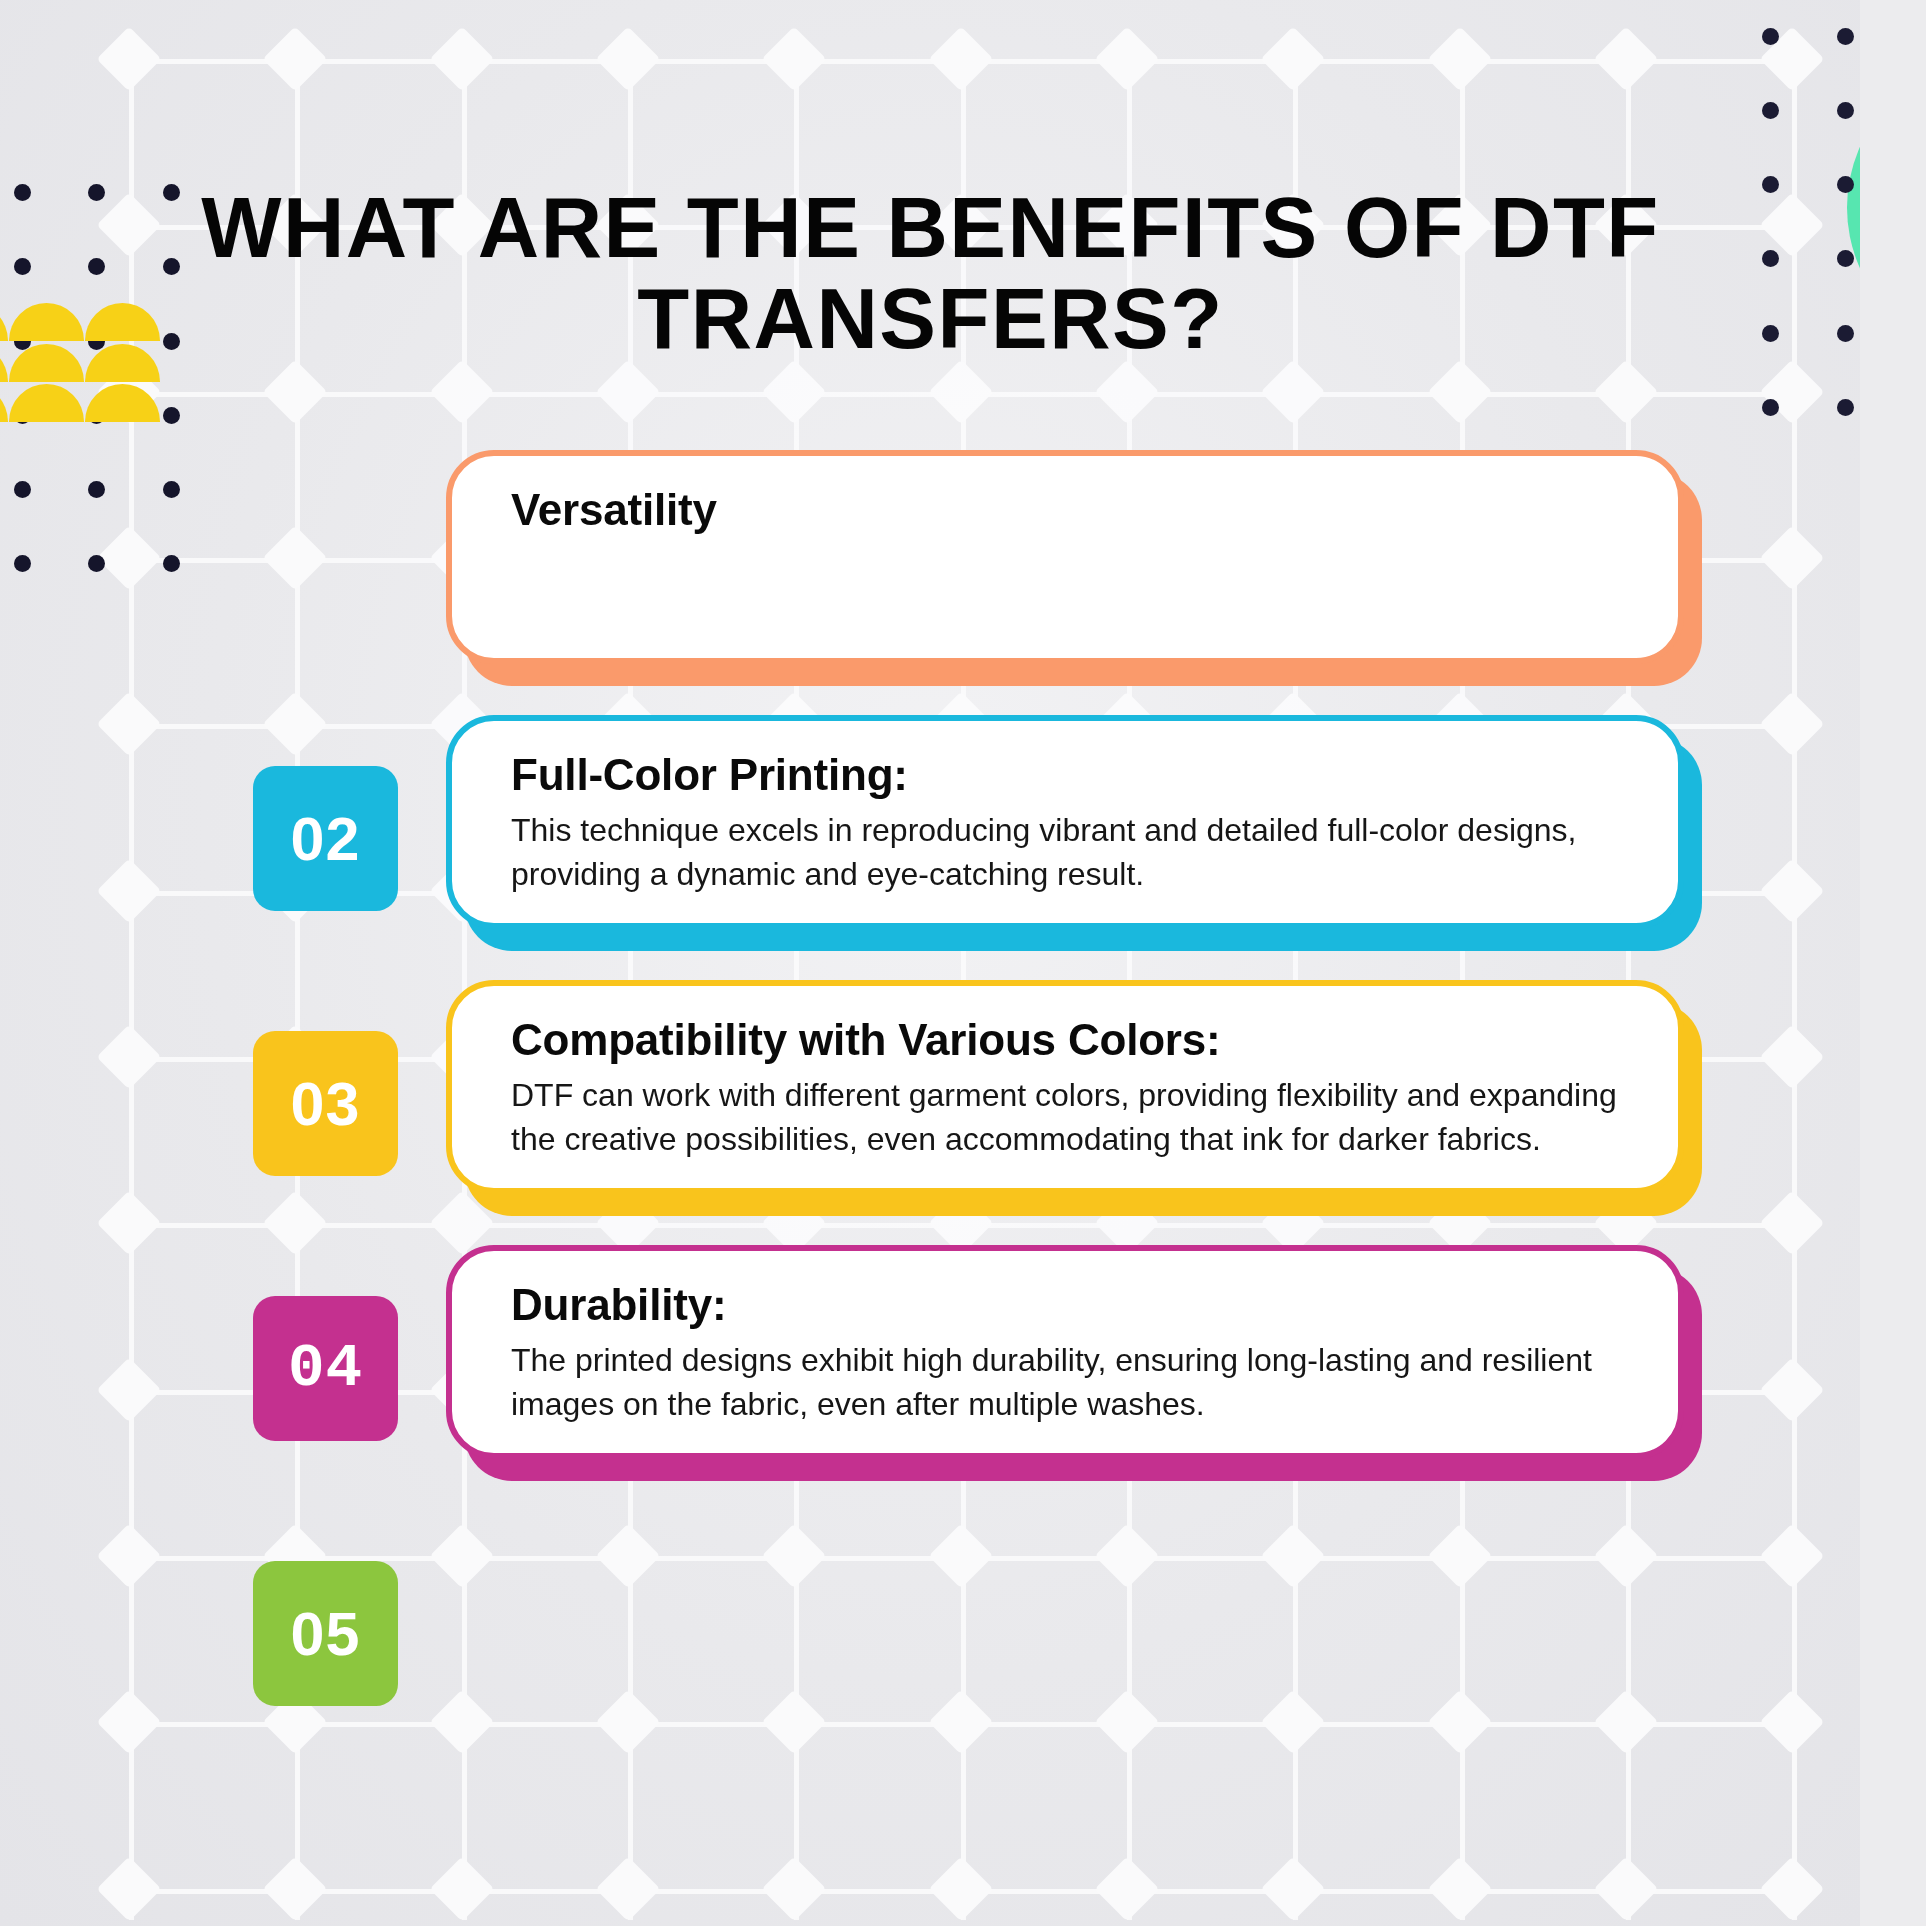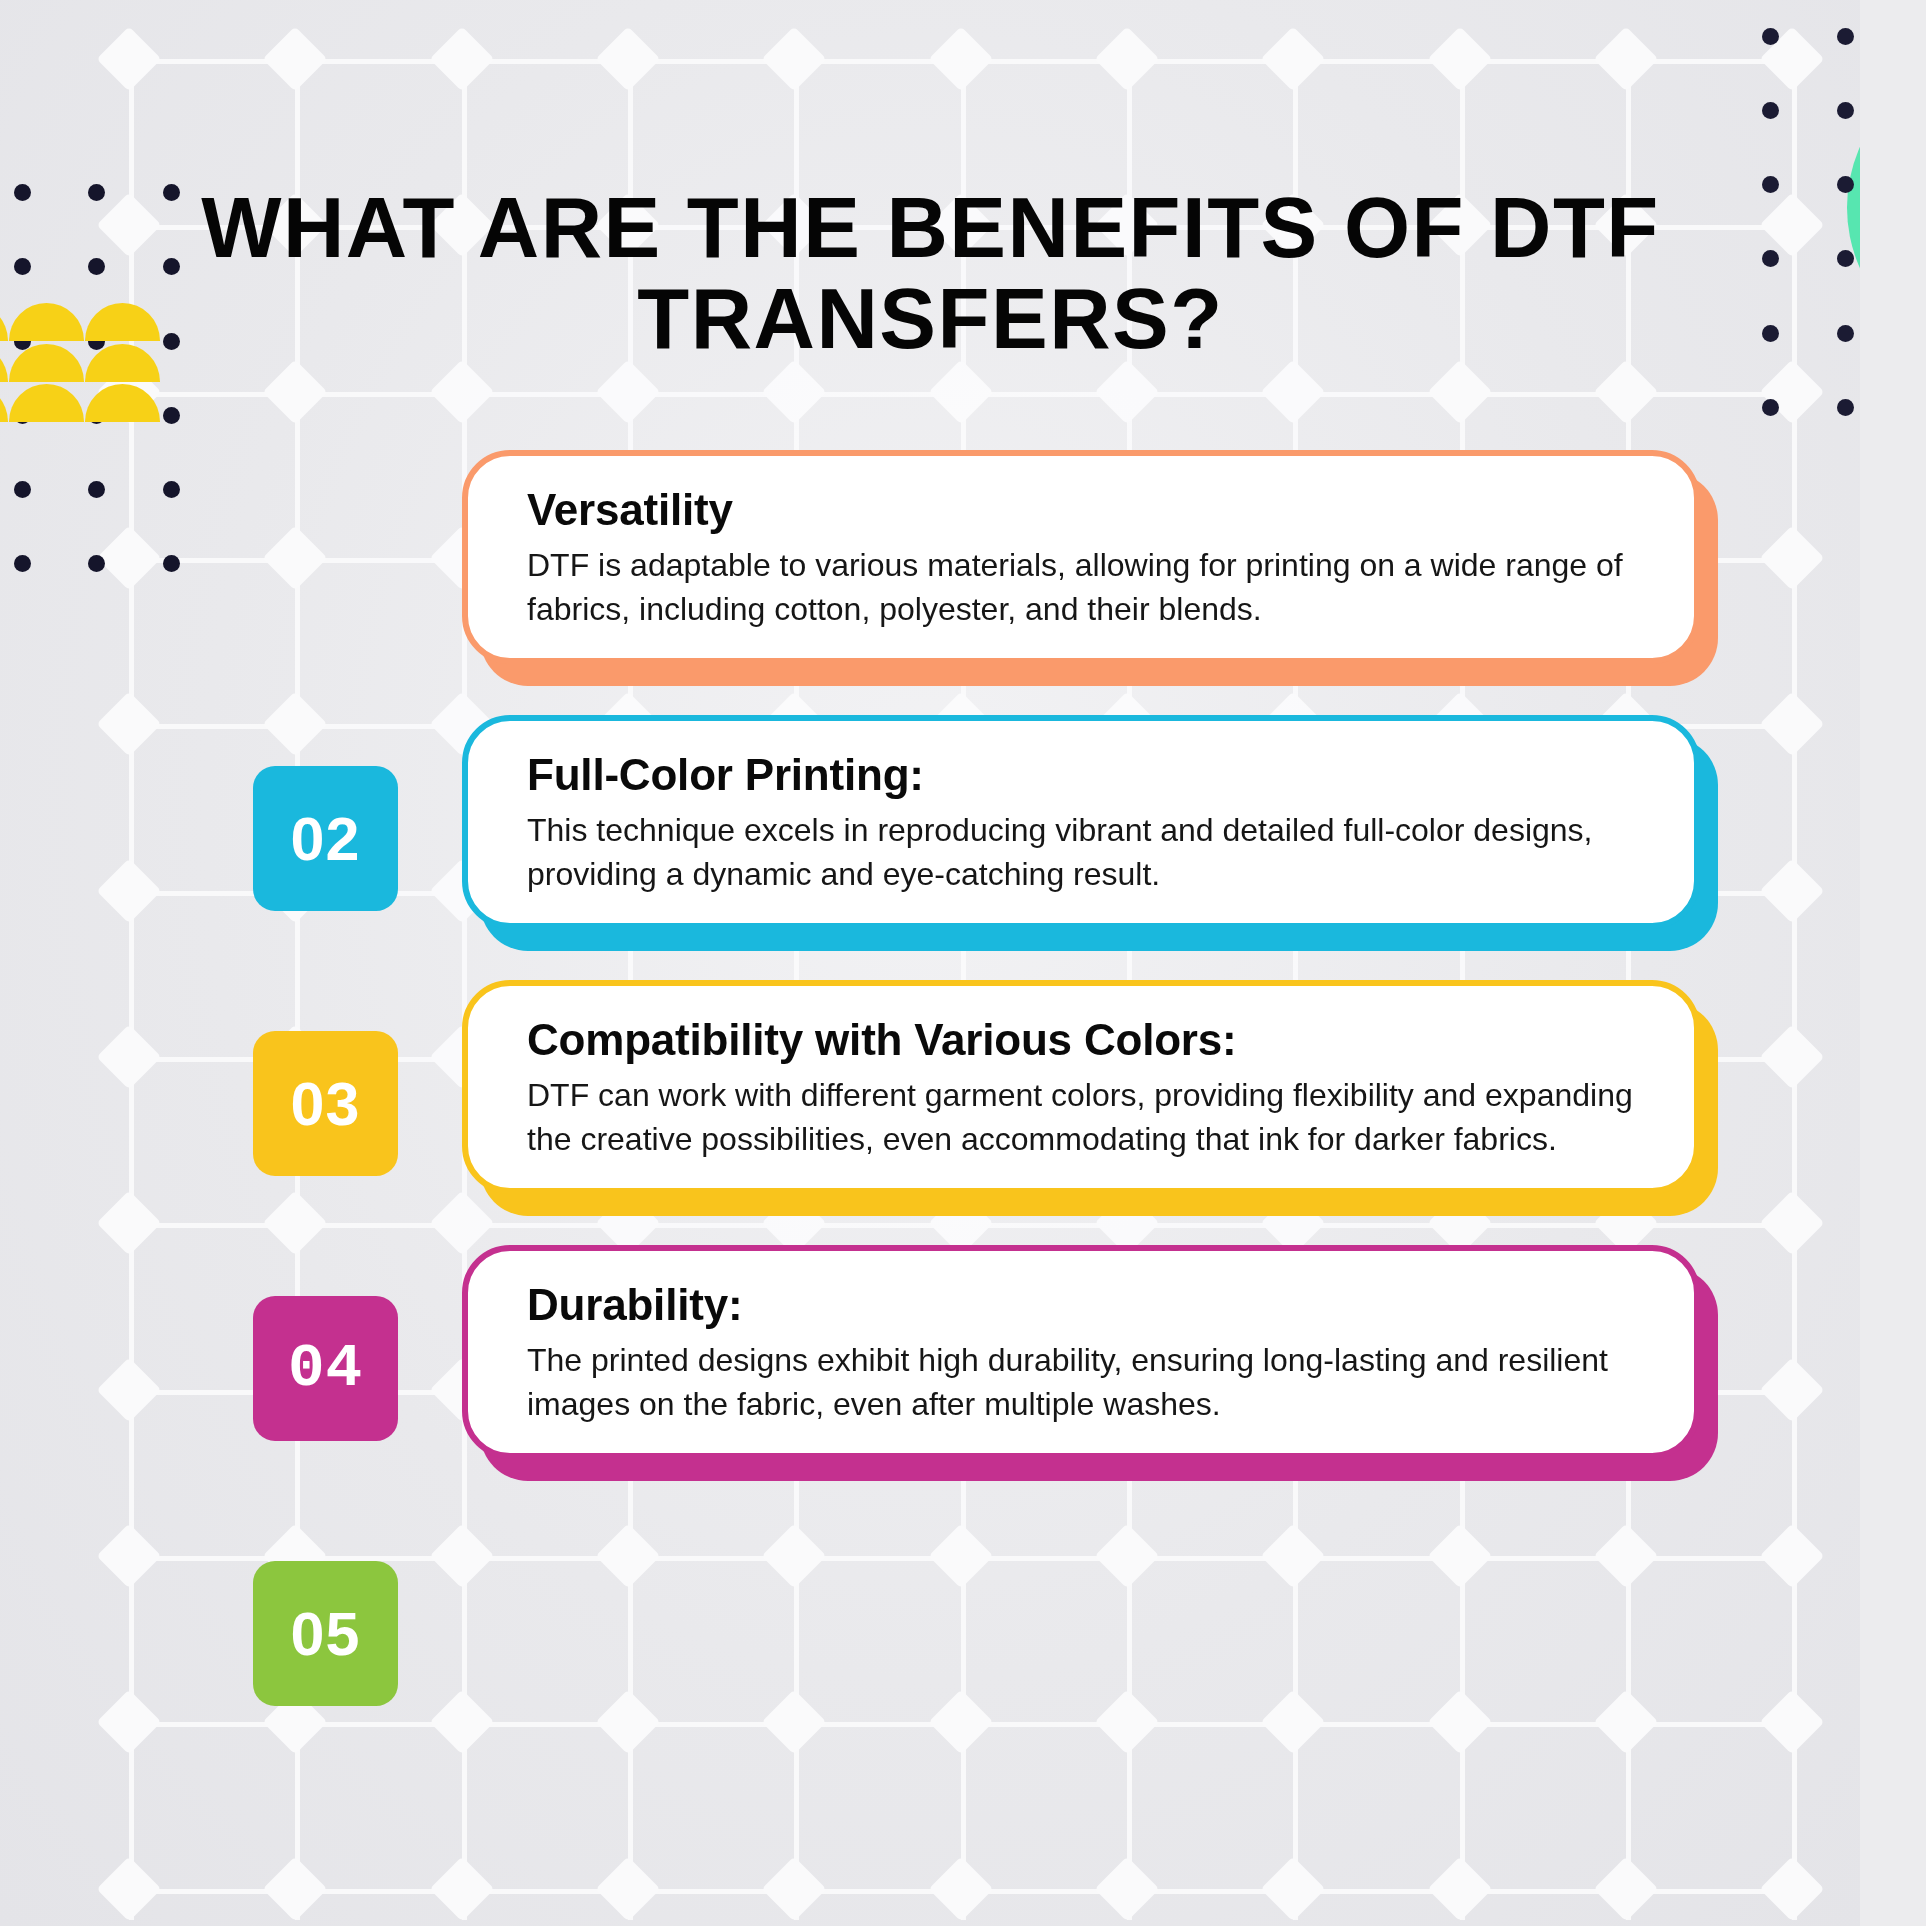--- a/index.html
+++ b/index.html
@@ -131,21 +131,21 @@
     justify-content:center;
     color:#ffffff;
     font-size:61px;
     font-weight:800;
     letter-spacing:1px;
     z-index:8;
   }
 
   .card-wrap{
     position:absolute;
-    left:462px;
+    left:446px;
     top:0;
     width:1238px;
     height:214px;
   }
 
   .card-shadow{
     position:absolute;
     left:18px; top:22px;
     width:1238px; height:214px;
     border-radius:48px;
@@ -401,21 +401,20 @@
     <span>WHAT ARE THE BENEFITS OF DTF</span>
     <span>TRANSFERS?</span>
   </h1>
 
   <div class="cards" id="cards">
       <div class="row">
         <div class="card-wrap">
           <div class="card-shadow" style="background: rgb(250, 154, 107);"></div>
           <div class="card" style="border-color: rgb(250, 154, 107);">
             <div class="card-title">Versatility</div>
-            <div class="card-body">DTF is adaptable to various materials, allowing for printing on a wide range of fabrics, including cotton, polyester, and their blends.</div>
           </div>
         </div>
       </div>
       <div class="row">
         <div class="badge" style="background: rgb(26, 184, 221);">02</div>
         <div class="card-wrap">
           <div class="card-shadow" style="background: rgb(26, 184, 221);"></div>
           <div class="card" style="border-color: rgb(26, 184, 221);">
             <div class="card-title">Full-Color Printing:</div>
             <div class="card-body">This technique excels in reproducing vibrant and detailed full-color designs, providing a dynamic and eye-catching result.</div>

